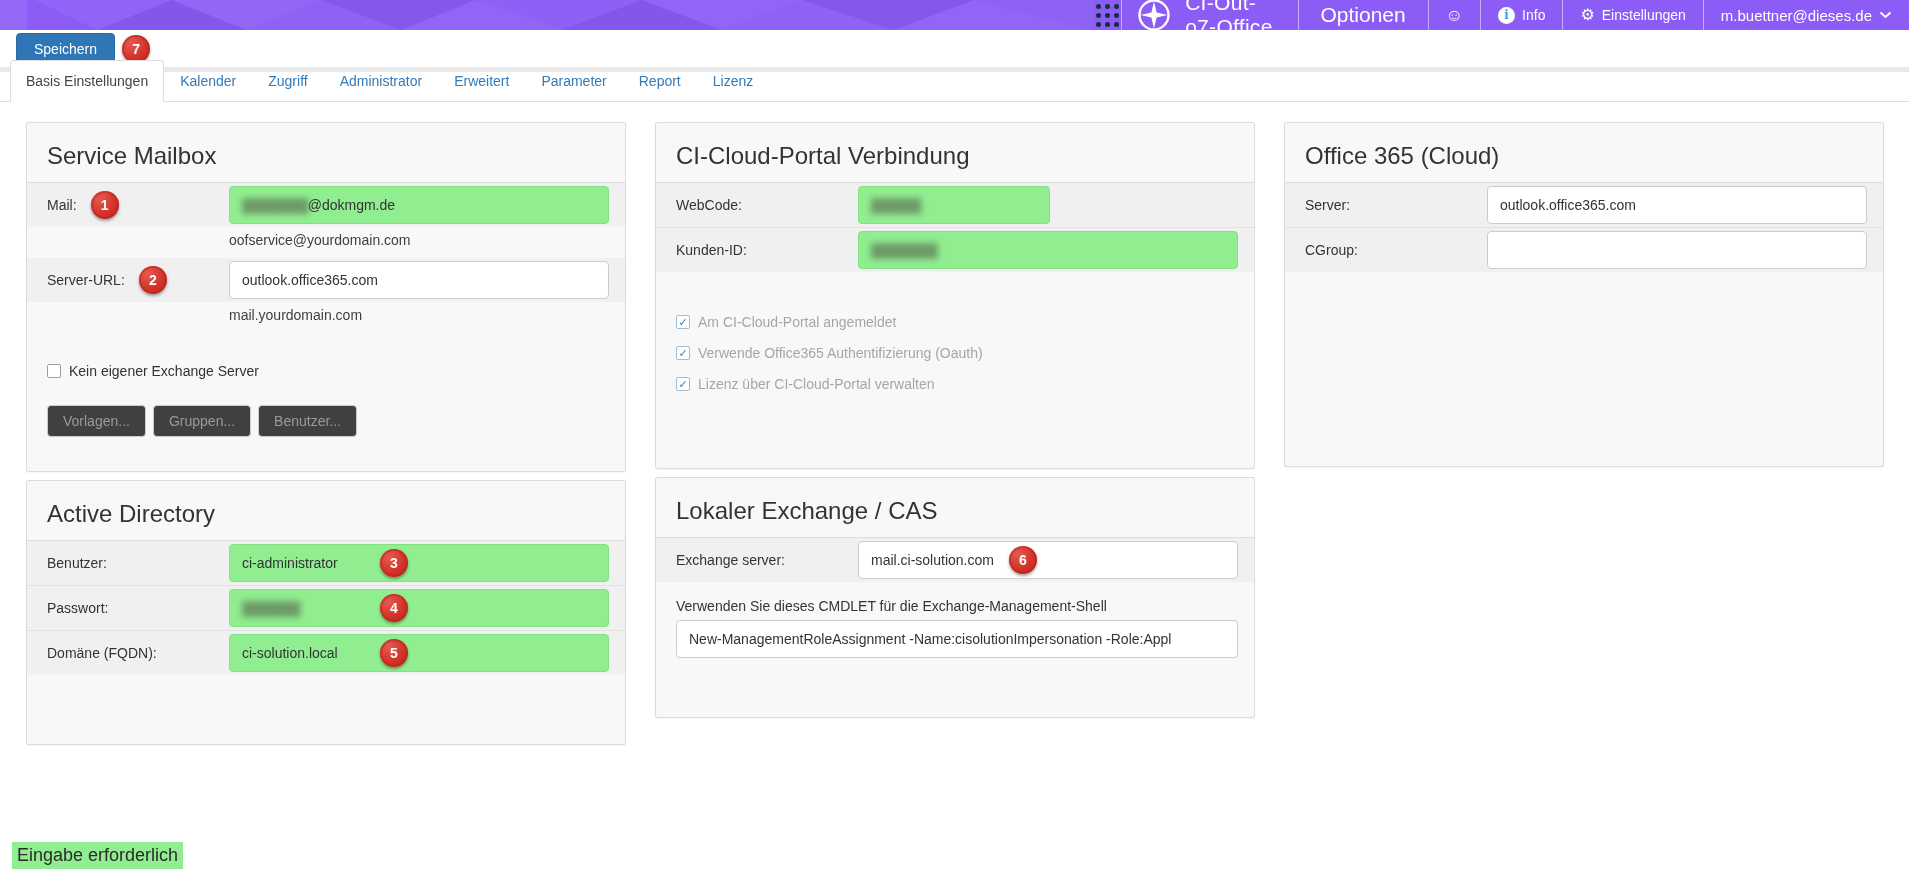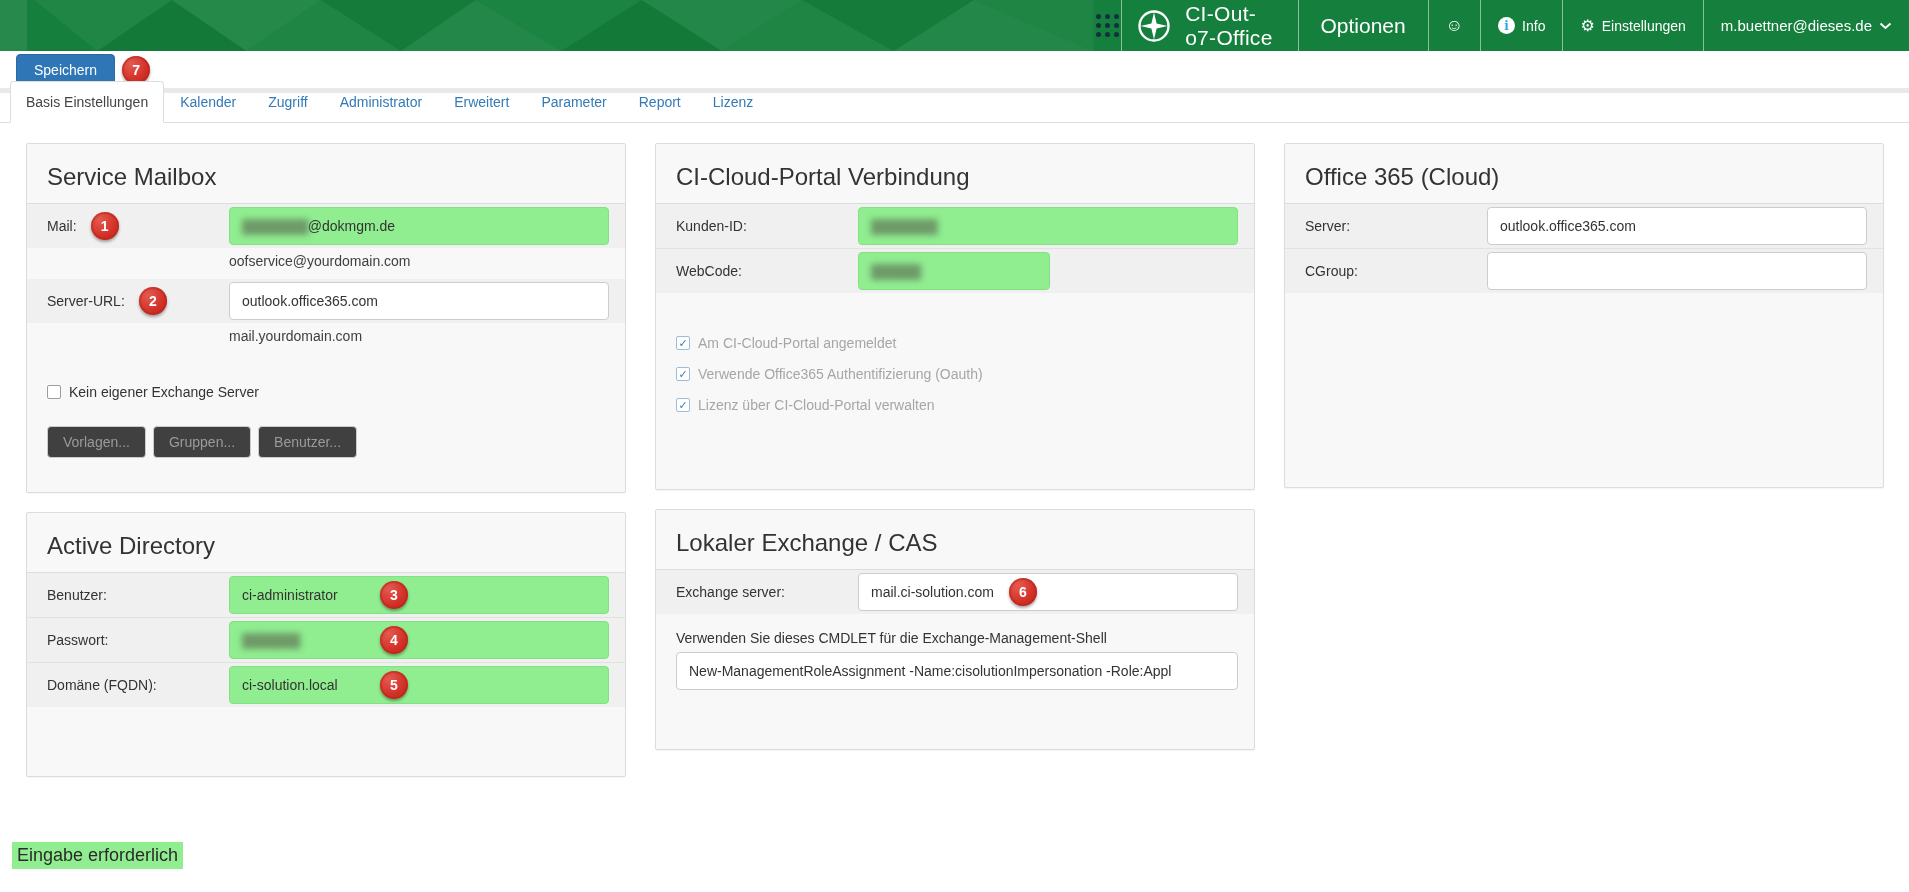--- a/index.html
+++ b/index.html
@@ -4,21 +4,21 @@
 <style>
   * { box-sizing: border-box; margin: 0; padding: 0; }
   html,body { width:1909px; height:892px; }
   body {
     font-family: "Liberation Sans", sans-serif;
     background:#fff; color:#333; position:relative; overflow:hidden;
   }
 
   
   .hdr {
-    height:51px; background:#15803d; color:#fff;
+    height:30px; background:#8b5cf6; color:#fff;
     display:flex; align-items:stretch; position:relative;
   }
   .hdr-poly { position:absolute; inset:0; width:100%; height:100%; pointer-events:none; }
   .hdr > * { position:relative; }
   .waffle { width:47px; display:flex; align-items:center; justify-content:center; cursor:pointer; }
   .waffle-grid { display:grid; grid-template-columns:repeat(3,5px); grid-gap:4px; }
   .waffle-grid i { width:5px; height:5px; border-radius:50%; background:#13303e; }
   .hdivider { width:1px; background:rgba(255,255,255,.5); }
   .logo-wrap { display:flex; align-items:center; padding:0 14px 0 16px; }
   .app-title { display:flex; align-items:center; font-size:21px; font-weight:300; letter-spacing:.3px; padding-right:22px; }
@@ -45,21 +45,21 @@
   
   .tabs { display:flex; align-items:flex-end; border-bottom:1px solid #ddd; height:30px; padding-left:10px; }
   .tab {
     font-size:14px; color:#337ab7; line-height:20px; padding:10px 15px; cursor:pointer;
     border:1px solid transparent; border-radius:4px 4px 0 0; margin-bottom:-1px; white-space:nowrap;
   }
   .tab.active { background:#fff; color:#444; border-color:#ddd #ddd #fff #ddd; cursor:default; }
 
   
   .main { display:flex; gap:29px; padding:20px 0 0 26px; align-items:flex-start; }
-  .col { width:600px; display:flex; flex-direction:column; gap:19px; }
+  .col { width:600px; display:flex; flex-direction:column; gap:8px; }
   .panel { background:#f8f8f8; border:1px solid #dcdcdc; border-radius:2px; box-shadow:0 1px 1px rgba(0,0,0,.04); }
   .panel-title { font-size:24px; font-weight:400; color:#333; padding:19px 20px 12px; }
   .panel-sep { border-top:1px solid #ddd; }
   .frow { display:flex; align-items:center; padding:3px 16px 3px 20px; min-height:40px; }
   .frow.shade { background:#f0f0f0; }
   .frow + .frow.shade, .rowsep { border-top:1px solid #e2e2e2; }
   .flabel { flex:0 0 182px; font-size:14px; color:#333; display:flex; align-items:center; }
   .hintrow { padding:5px 16px 10px 202px; font-size:14px; color:#404040; }
 
   .inp {
@@ -274,30 +274,30 @@
     </section>
   </div>
 
   <div class="col">
 
     <section class="panel p-cc">
       <h2 class="panel-title">CI-Cloud-Portal Verbindung</h2>
       <div class="panel-sep"></div>
 
       <div class="frow shade">
-        <span class="flabel">Kunden-ID:</span>
-        <div class="inp green">
-          <span class="redact">████████</span>
-        </div>
-      </div>
-
-      <div class="frow shade">
         <span class="flabel">WebCode:</span>
         <div class="inp green narrow">
           <span class="redact">██████</span>
+        </div>
+      </div>
+
+      <div class="frow shade">
+        <span class="flabel">Kunden-ID:</span>
+        <div class="inp green">
+          <span class="redact">████████</span>
         </div>
       </div>
 
       <div class="cc-cbs">
         <div class="cbrow dim">
           <span class="cb">✓</span>
           <span>Am CI-Cloud-Portal angemeldet</span>
         </div>
         <div class="cbrow dim">
           <span class="cb">✓</span>

